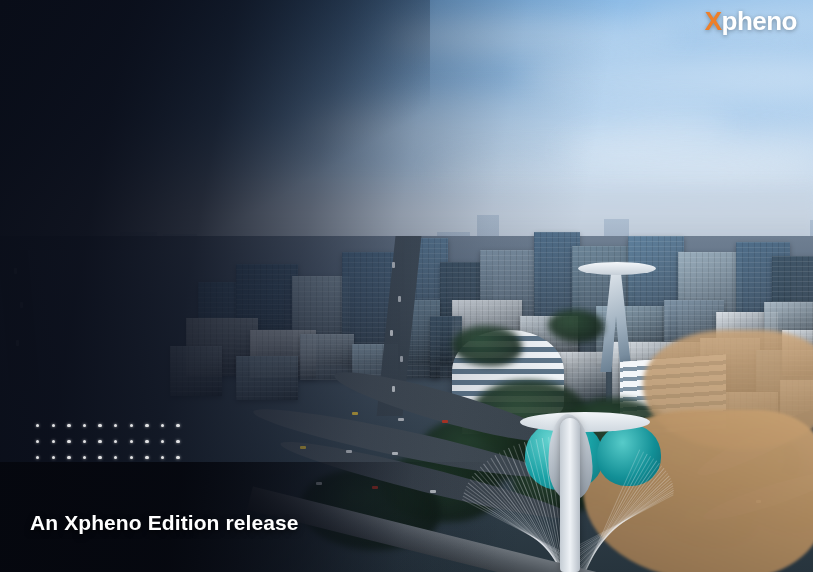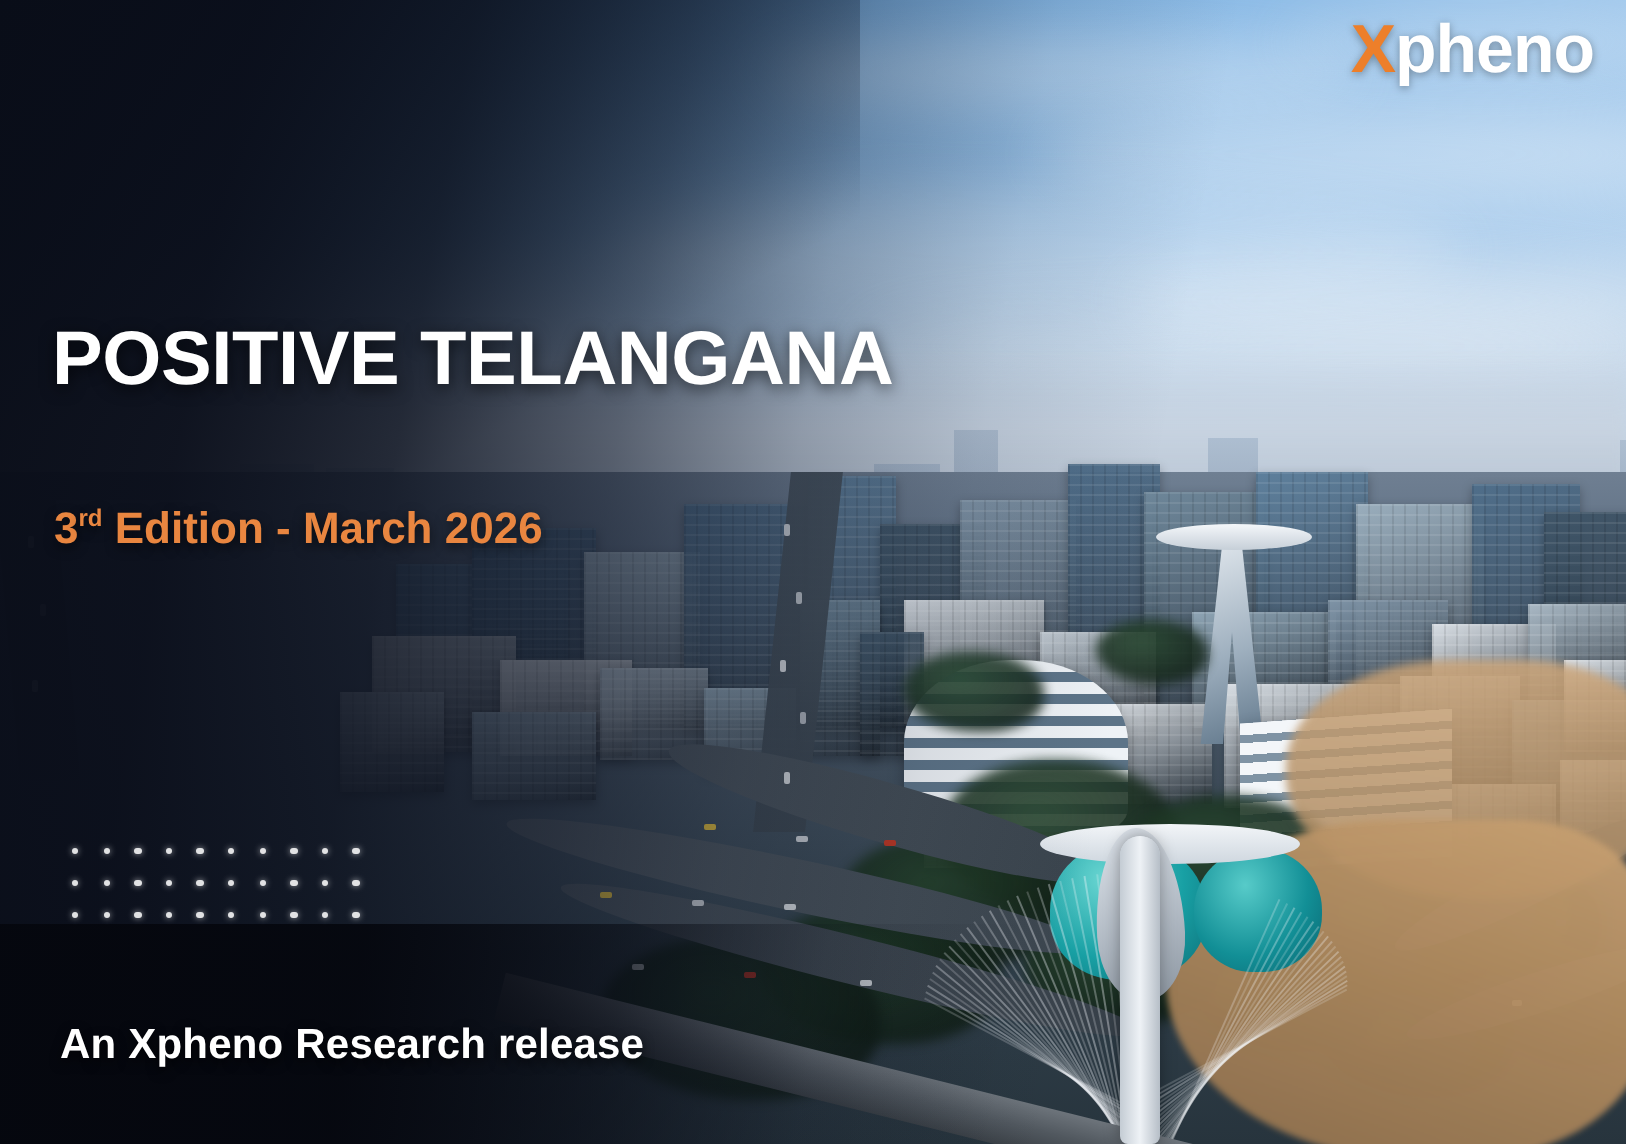--- a/index.html
+++ b/index.html
@@ -153,21 +153,21 @@
       rgba(5,7,14,0.97) 0%,
       rgba(5,7,14,0.93) 22%,
       rgba(7,10,18,0.55) 38%,
       rgba(7,10,18,0.12) 50%,
       rgba(7,10,18,0.0) 62%);
   }
 
   
   .logo {
     position:absolute; right:16px; top:8px;
-    font-size:34px; font-weight:bold; letter-spacing:-0.5px;
+    font-size:26px; font-weight:bold; letter-spacing:-0.5px;
     line-height:1; z-index:40;
     text-shadow:0 1px 4px rgba(0,0,0,.35);
   }
   .logo .x { color:#ED7F2A; }
   .logo .rest { color:#FFFFFF; }
 
   .tve {
     position:absolute; left:30px; top:94px;
     font-size:60px; font-weight:bold; line-height:1;
     letter-spacing:-1px; z-index:40;
@@ -399,26 +399,22 @@
     <div class="vignette-left"></div>
     <div class="vignette-bottom"></div>
   </div>
 
   <div class="logo">
     <span class="x">X</span><span class="rest">pheno</span>
   </div>
 
 
   <div class="headline">
-    <span class="l2">POSITIVE TELANGANA</span>
   </div>
 
-  <div class="edition">
-    <span>3</span><sup>rd</sup><span> Edition - March 2026</span>
-  </div>
 
   <div class="dots" id="dotgrid">
       <i></i>
       <i></i>
       <i></i>
       <i></i>
       <i></i>
       <i></i>
       <i></i>
       <i></i>
@@ -439,15 +435,15 @@
       <i></i>
       <i></i>
       <i></i>
       <i></i>
       <i></i>
       <i></i>
       <i></i>
       <i></i>
     </div>
 
-  <div class="tagline">An Xpheno Research release</div>
+  <div class="tagline">An Xpheno Edition release</div>
 
 </div>
 
 </body></html>

